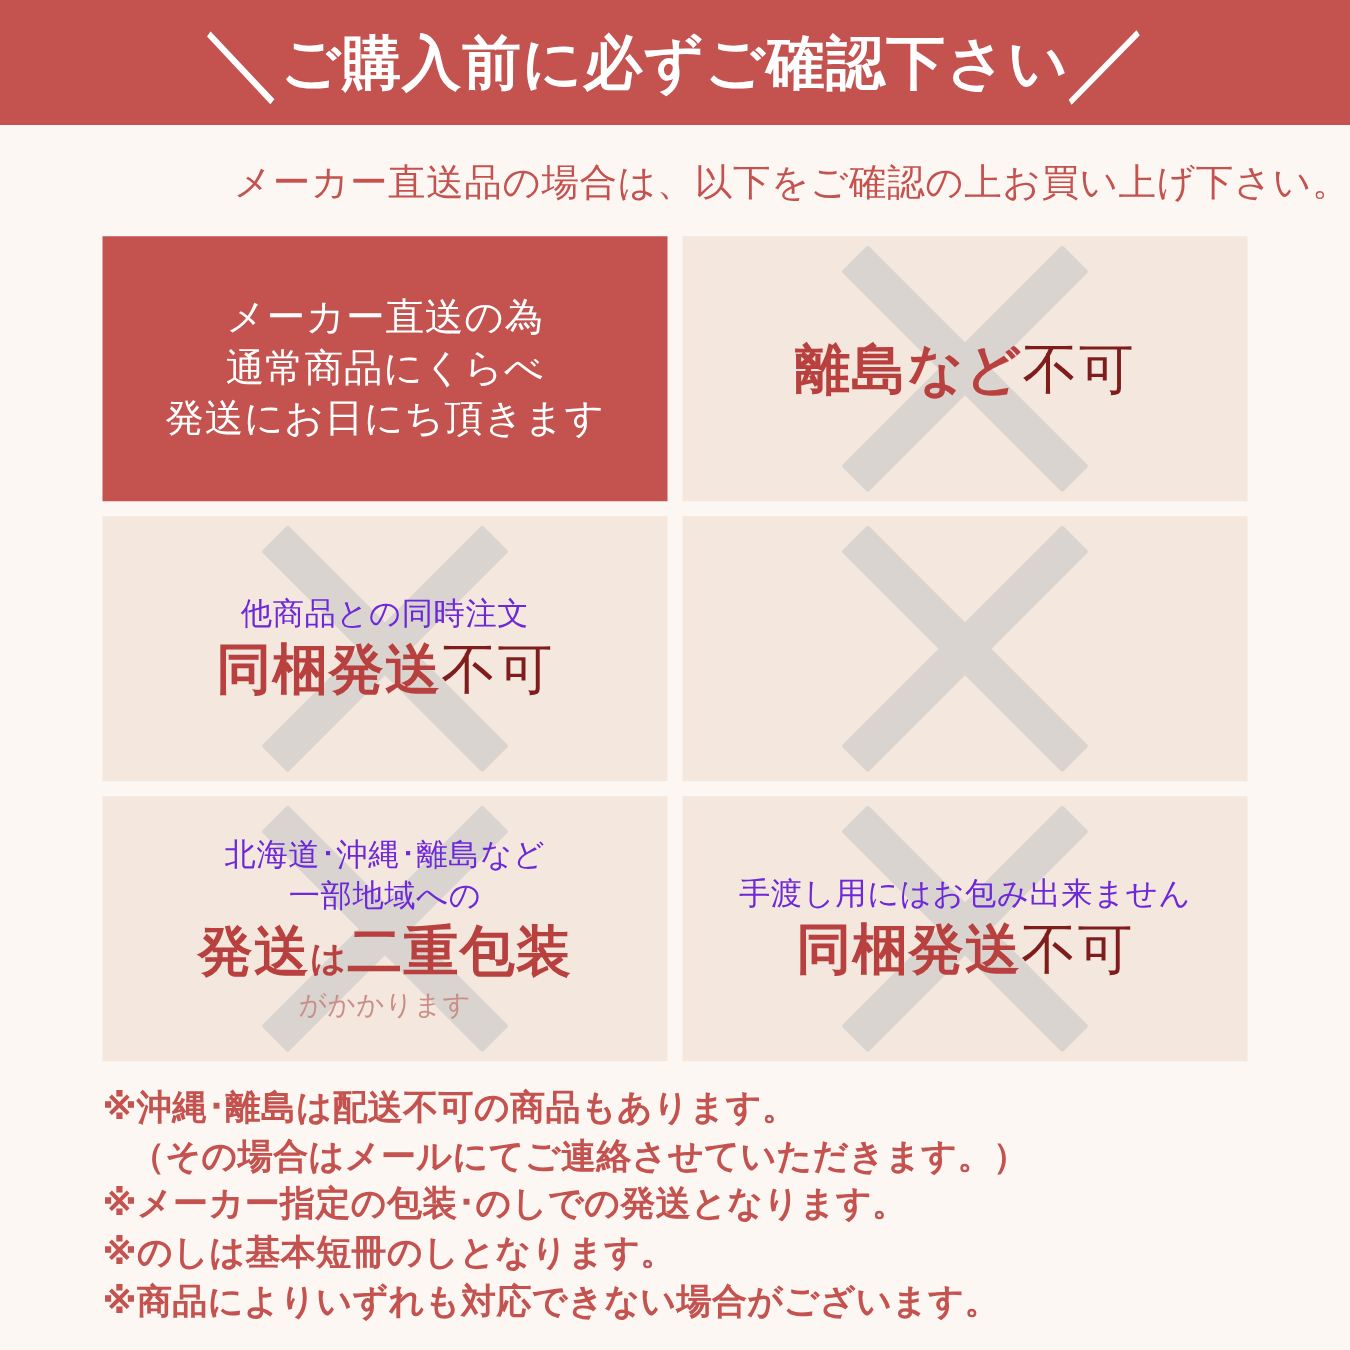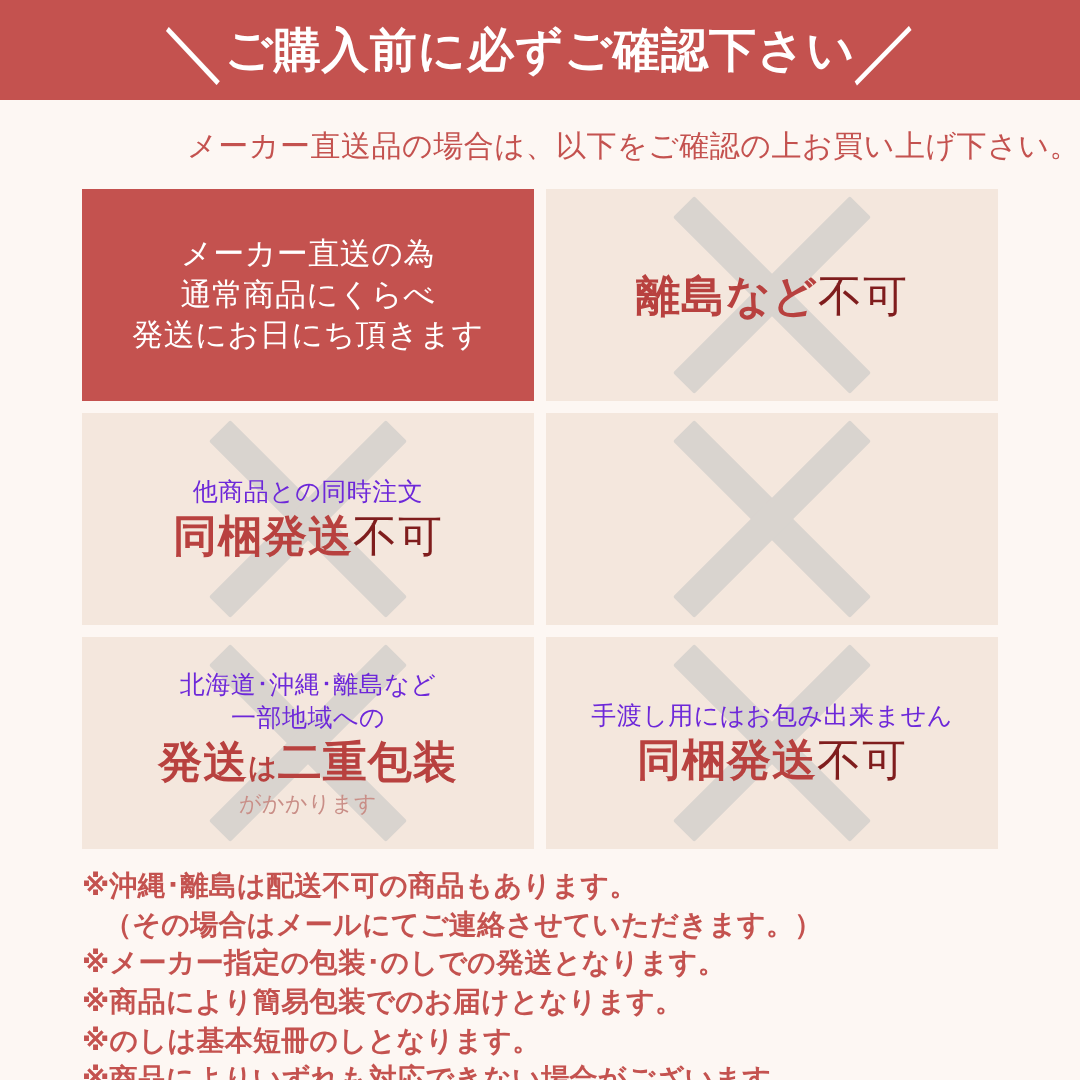--- a/index.html
+++ b/index.html
@@ -238,18 +238,17 @@
         </div>
       </div>
     </div>
 
   </div>
 
   <div class="notes">
     <div>※沖縄･離島は配送不可の商品もあります。</div>
     <div class="note-indent">（その場合はメールにてご連絡させていただきます。）</div>
     <div>※メーカー指定の包装･のしでの発送となります。</div>
-    <div>※商品により簡易包装でのお届けとなります。</div>
     <div>※のしは基本短冊のしとなります。</div>
     <div>※商品によりいずれも対応できない場合がございます。</div>
   </div>
 
 </div>
 
 </body></html>

